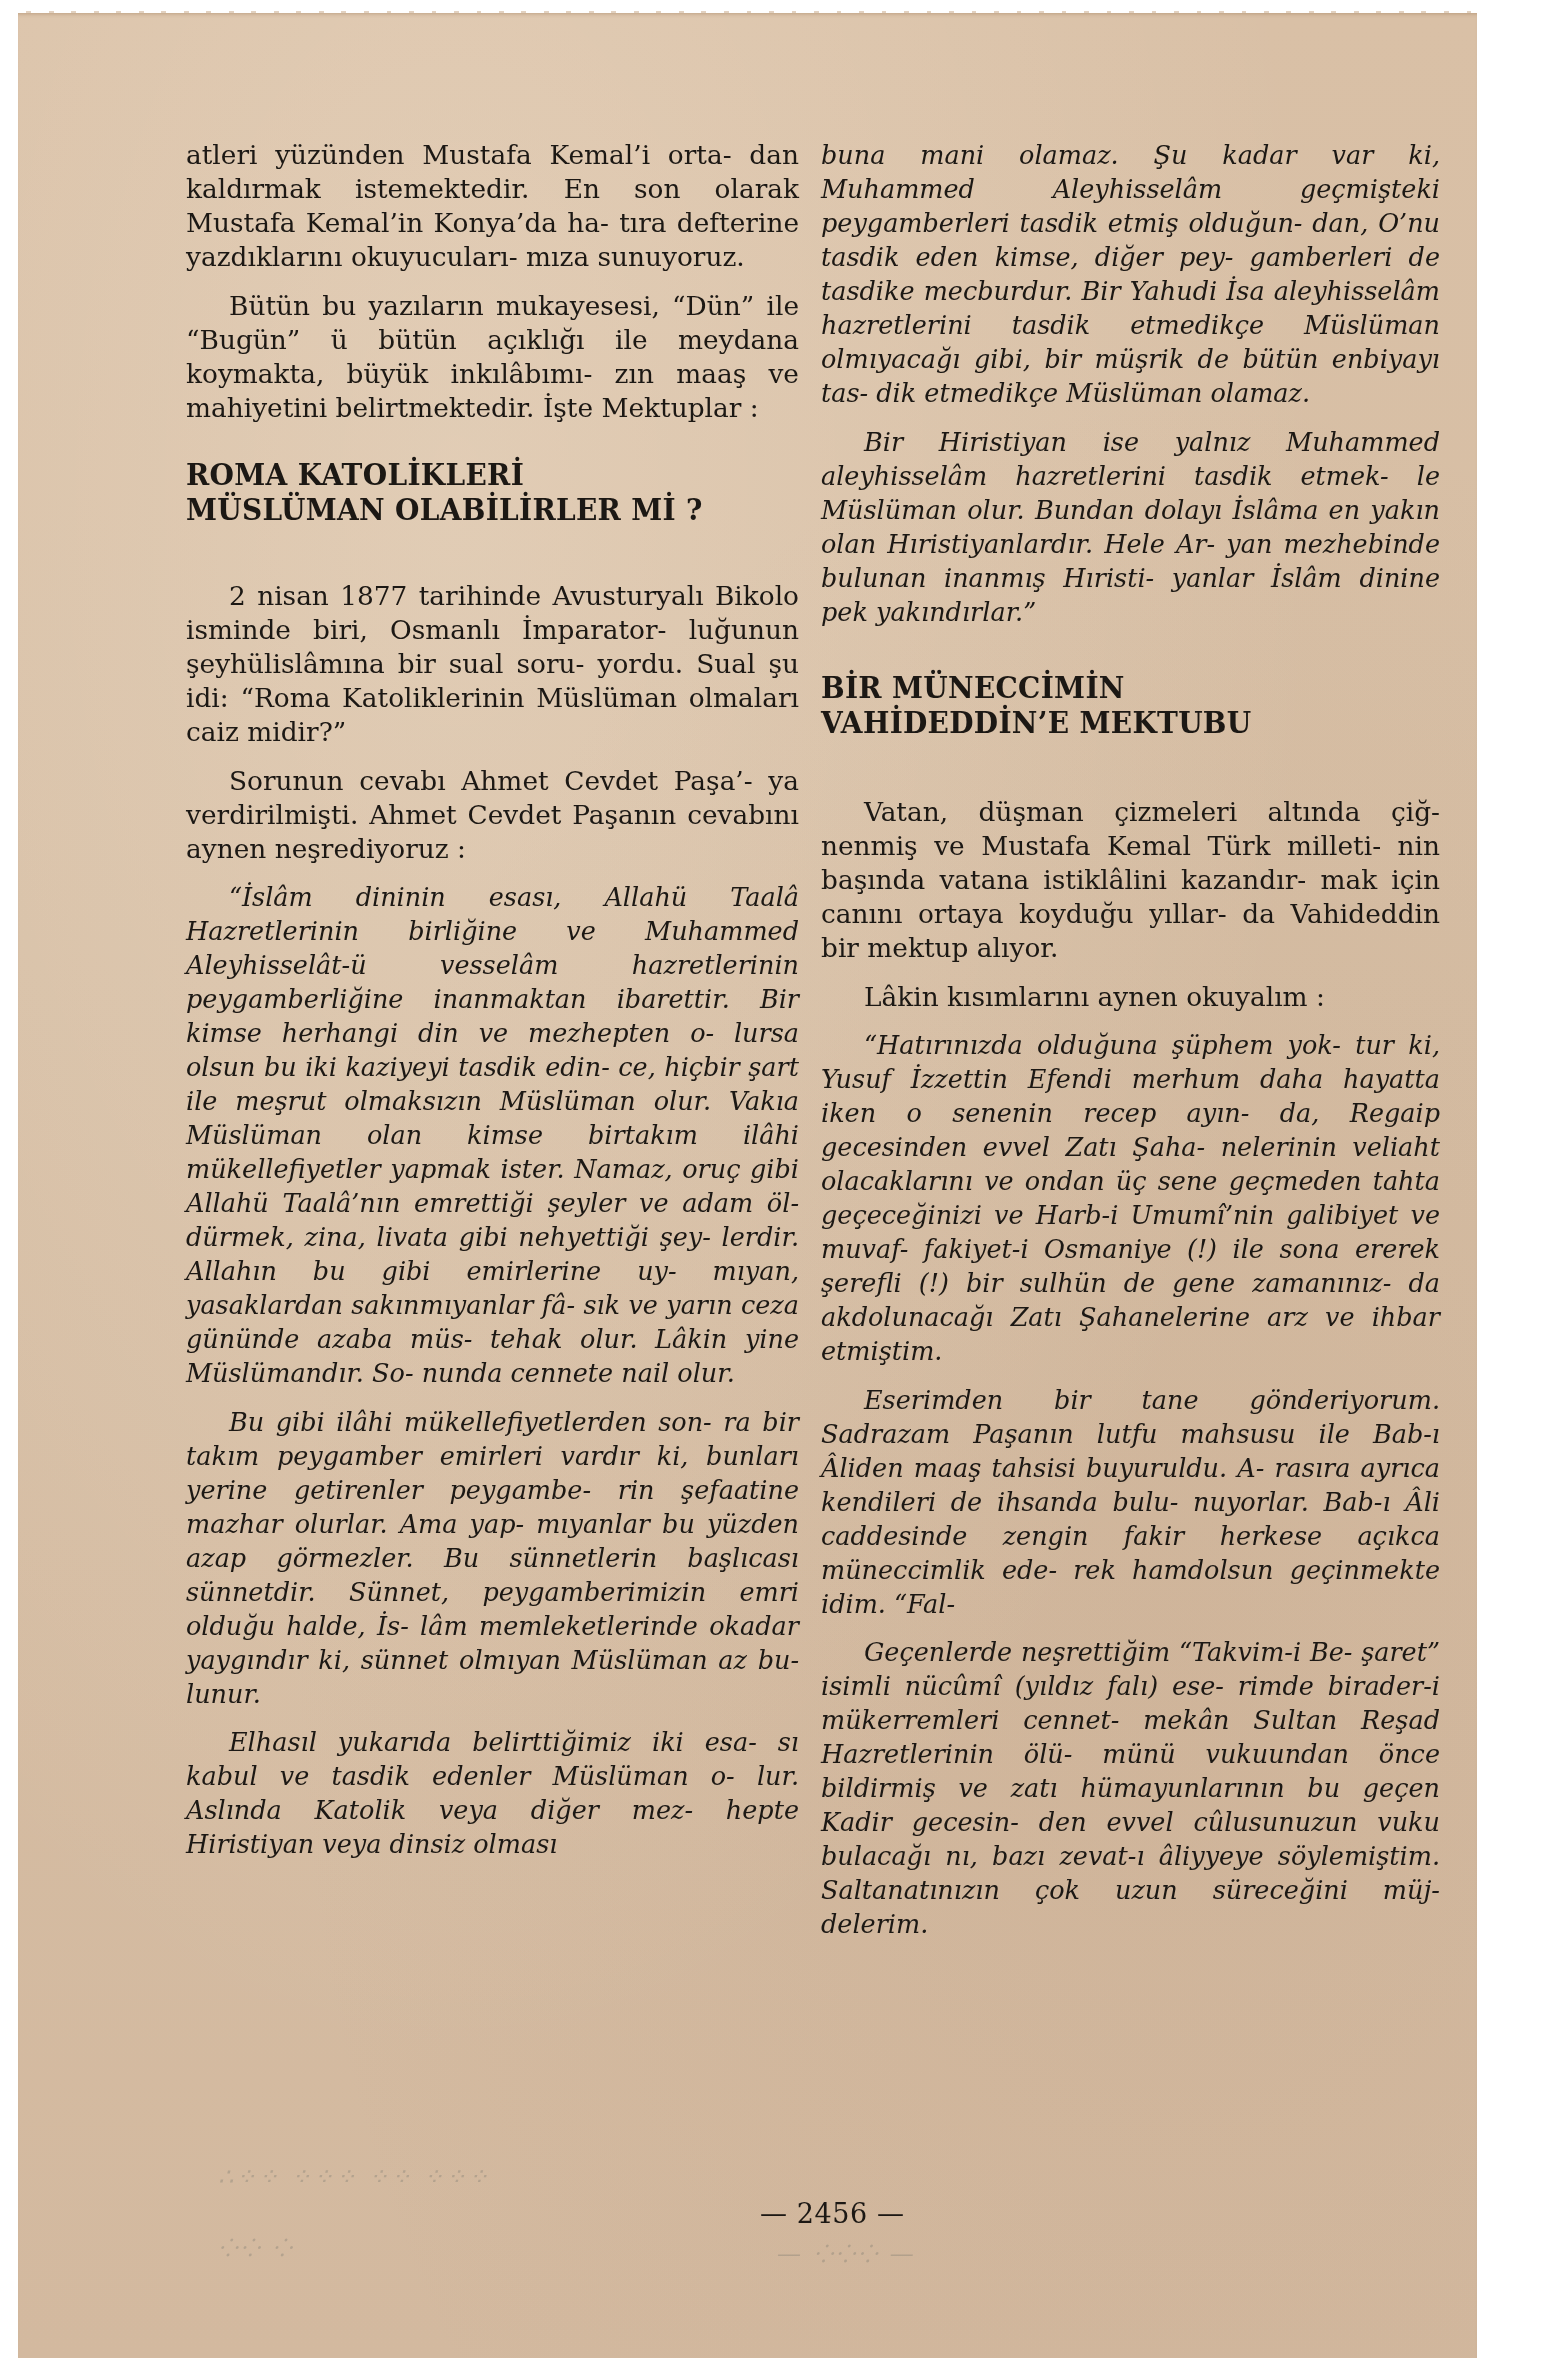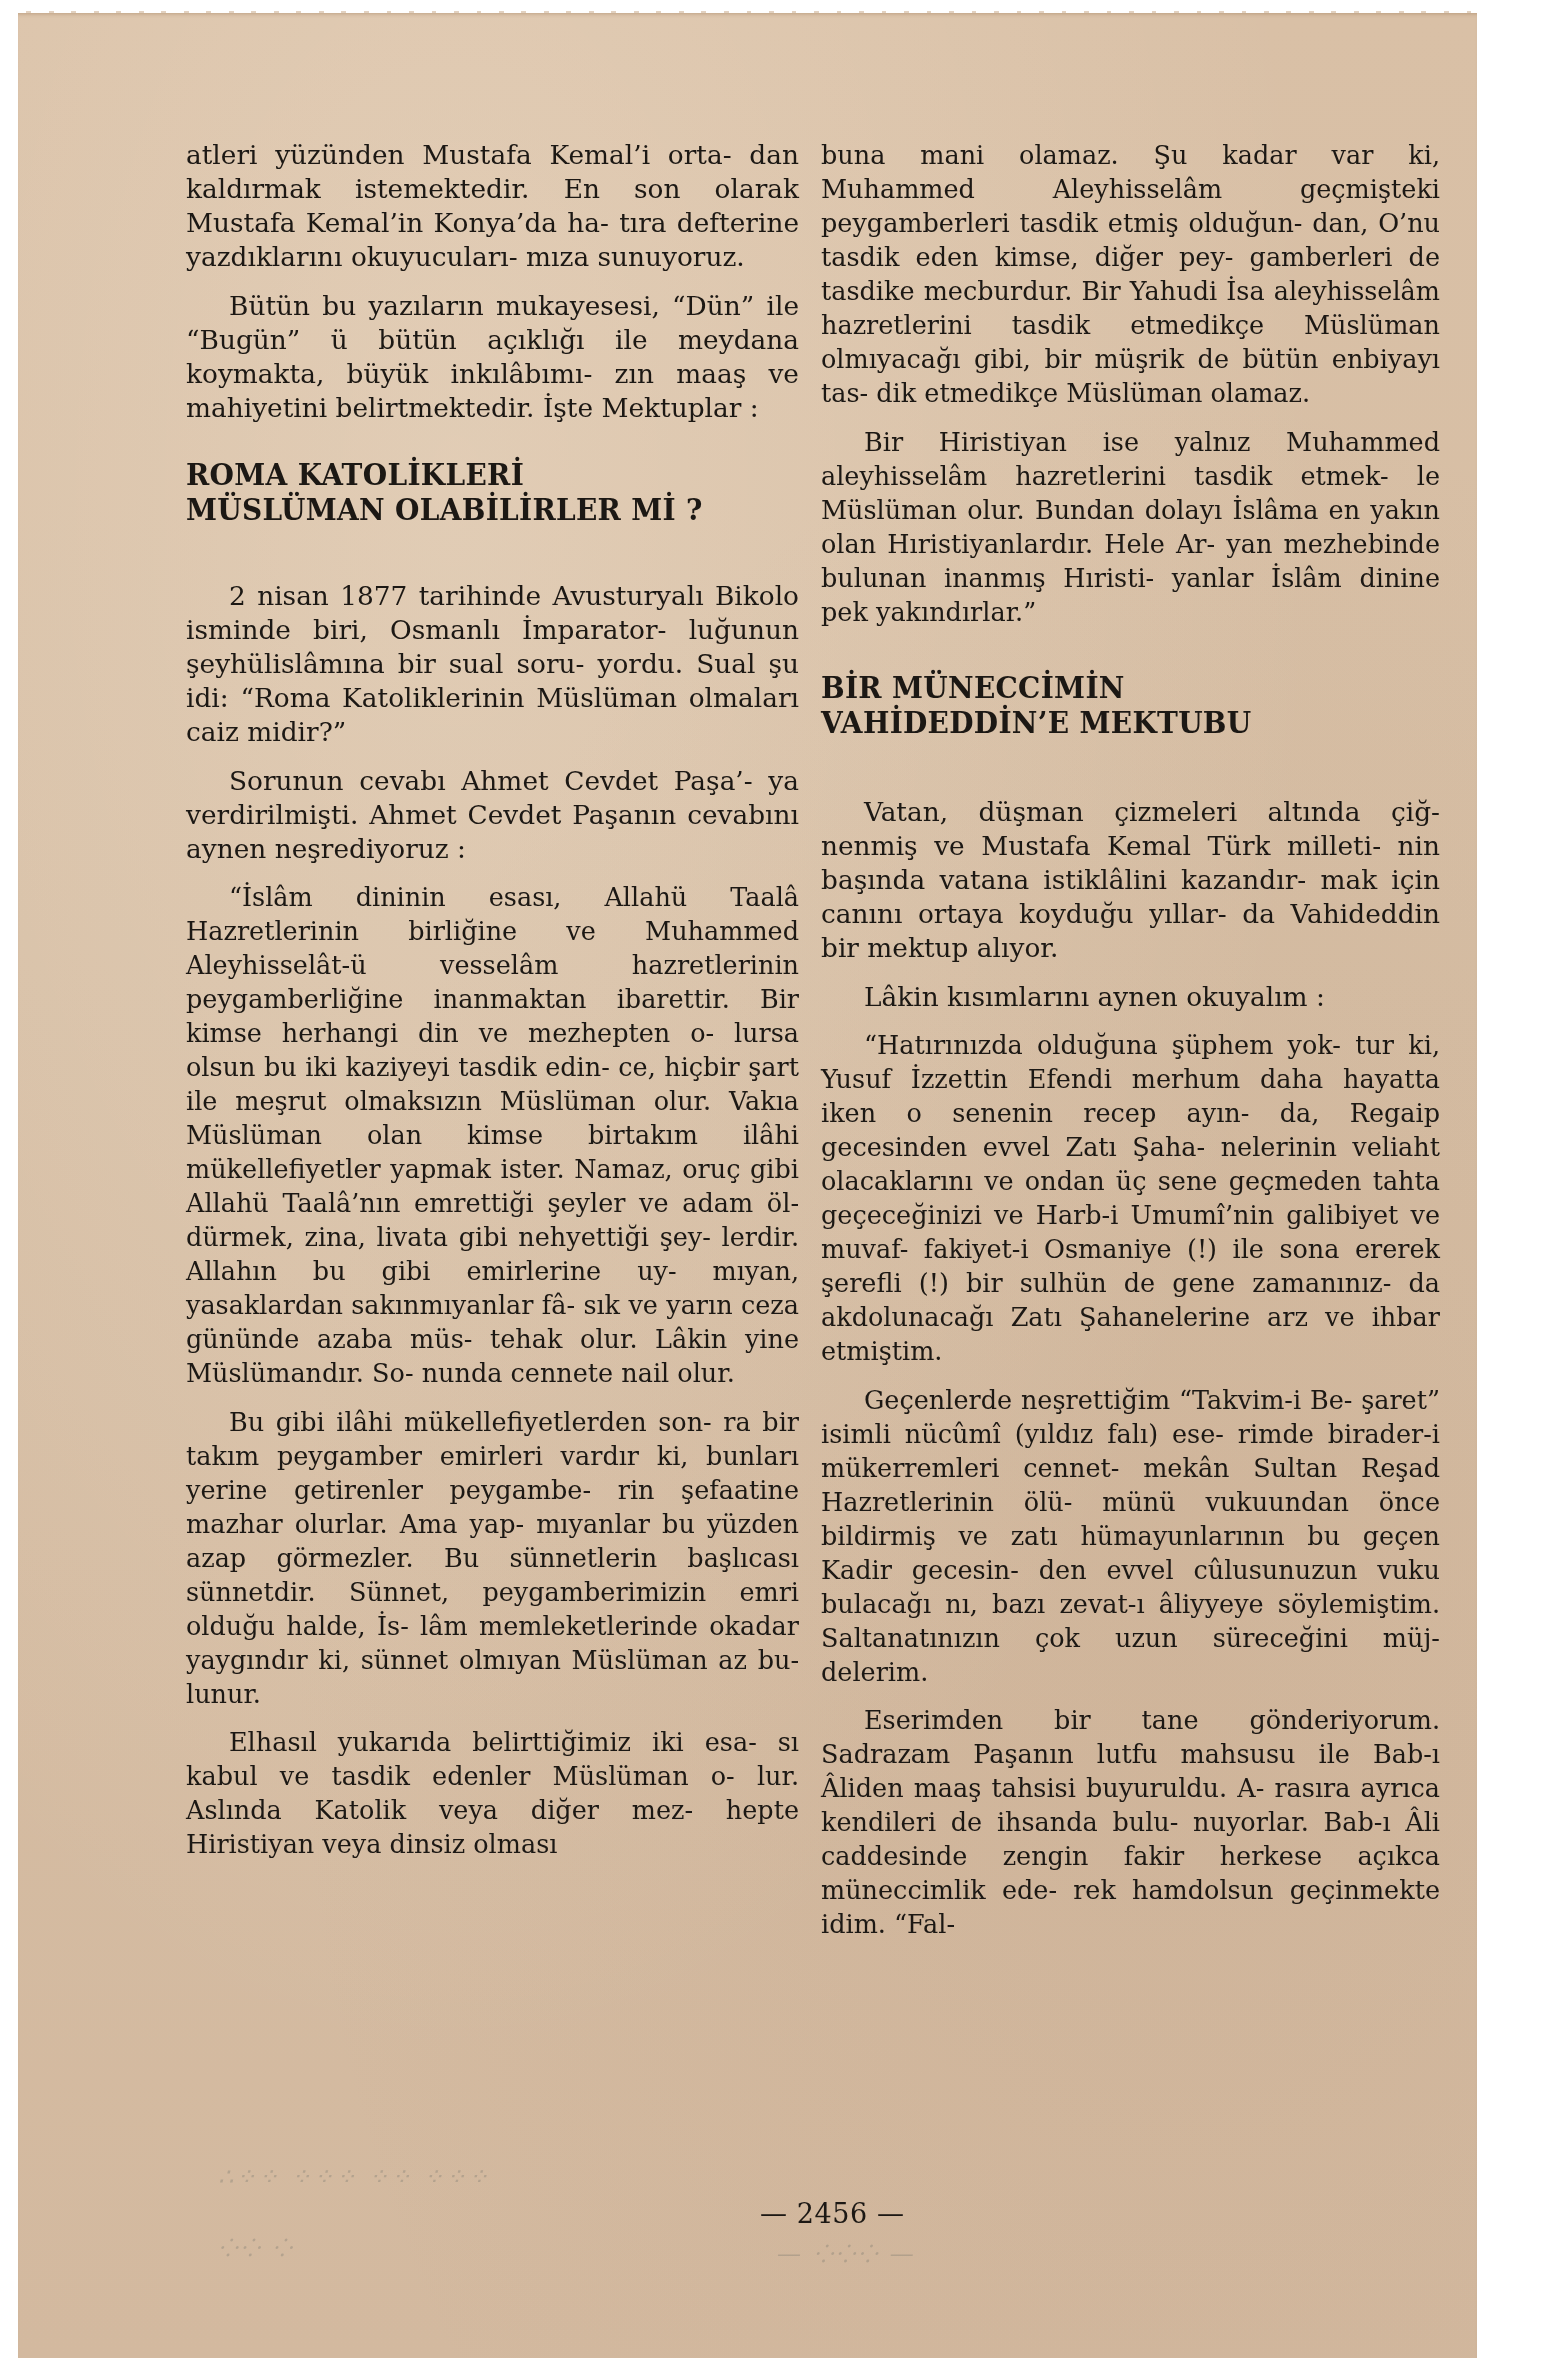--- a/index.html
+++ b/index.html
@@ -27,21 +27,21 @@
     width: 613px;
     font-size: 26.4px;
     line-height: 34px;
     text-align: justify;
     hyphens: manual;
   }
   .col-left { left: 191px; }
   .col-right { left: 821px; width: 619px; }
   .col p { margin: 0 0 14.6px 0; text-indent: 0; }
   .col p.indent { text-indent: 43px; }
-  .col p.italic { font-family: "DejaVu Serif", serif; font-size: 25.5px; }
+  .col p.italic { font-style: italic; font-family: "DejaVu Serif", serif; font-size: 25.5px; }
   .heading {
     font-family: "DejaVu Serif", "Liberation Serif", serif;
     font-weight: bold;
     font-size: 28px;
     line-height: 34px;
     letter-spacing: 0.3px;
     margin: 34px 0 52px 0;
     text-align: left;
     transform: scaleY(1.05);
   }
@@ -100,19 +100,19 @@
 
     <div class="heading heading-right">
       <span>BİR MÜNECCİMİN</span>
       <span>VAHİDEDDİN’E MEKTUBU</span>
     </div>
 
     <p class="indent">Vatan, düşman çizmeleri altında çiğ- nenmiş ve Mustafa Kemal Türk milleti- nin başında vatana istiklâlini kazandır- mak için canını ortaya koyduğu yıllar- da Vahideddin bir mektup alıyor.</p>
     <p class="indent">Lâkin kısımlarını aynen okuyalım :</p>
 
     <p class="indent italic">“Hatırınızda olduğuna şüphem yok- tur ki, Yusuf İzzettin Efendi merhum daha hayatta iken o senenin recep ayın- da, Regaip gecesinden evvel Zatı Şaha- nelerinin veliaht olacaklarını ve ondan üç sene geçmeden tahta geçeceğinizi ve Harb-i Umumî’nin galibiyet ve muvaf- fakiyet-i Osmaniye (!) ile sona ererek şerefli (!) bir sulhün de gene zamanınız- da akdolunacağı Zatı Şahanelerine arz ve ihbar etmiştim.</p>
+    <p class="indent italic">Eserimden bir tane gönderiyorum. Sadrazam Paşanın lutfu mahsusu ile Bab-ı Âliden maaş tahsisi buyuruldu. A- rasıra ayrıca kendileri de ihsanda bulu- nuyorlar. Bab-ı Âli caddesinde zengin fakir herkese açıkca müneccimlik ede- rek hamdolsun geçinmekte idim. “Fal-</p>
     <p class="indent italic">Geçenlerde neşrettiğim “Takvim-i Be- şaret” isimli nücûmî (yıldız falı) ese- rimde birader-i mükerremleri cennet- mekân Sultan Reşad Hazretlerinin ölü- münü vukuundan önce bildirmiş ve zatı hümayunlarının bu geçen Kadir gecesin- den evvel cûlusunuzun vuku bulacağı nı, bazı zevat-ı âliyyeye söylemiştim. Saltanatınızın çok uzun süreceğini müj- delerim.</p>
-    <p class="indent italic">Eserimden bir tane gönderiyorum. Sadrazam Paşanın lutfu mahsusu ile Bab-ı Âliden maaş tahsisi buyuruldu. A- rasıra ayrıca kendileri de ihsanda bulu- nuyorlar. Bab-ı Âli caddesinde zengin fakir herkese açıkca müneccimlik ede- rek hamdolsun geçinmekte idim. “Fal-</p>
   </div>
 
   <div class="page-number">— 2456 —</div>
 </div>
 
 
 </body></html>

